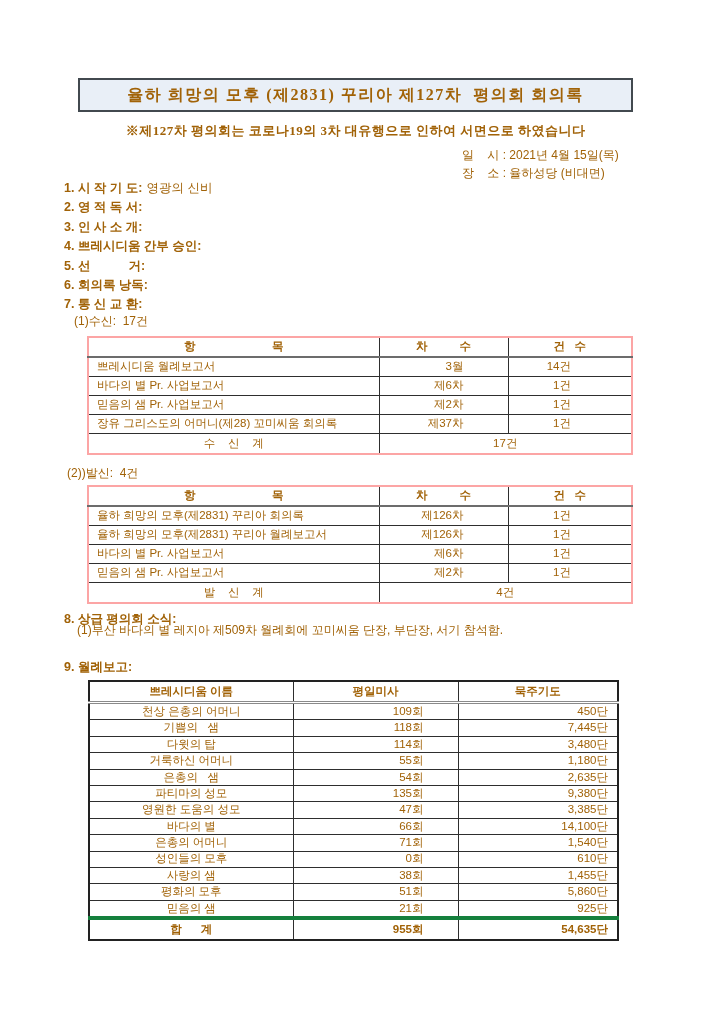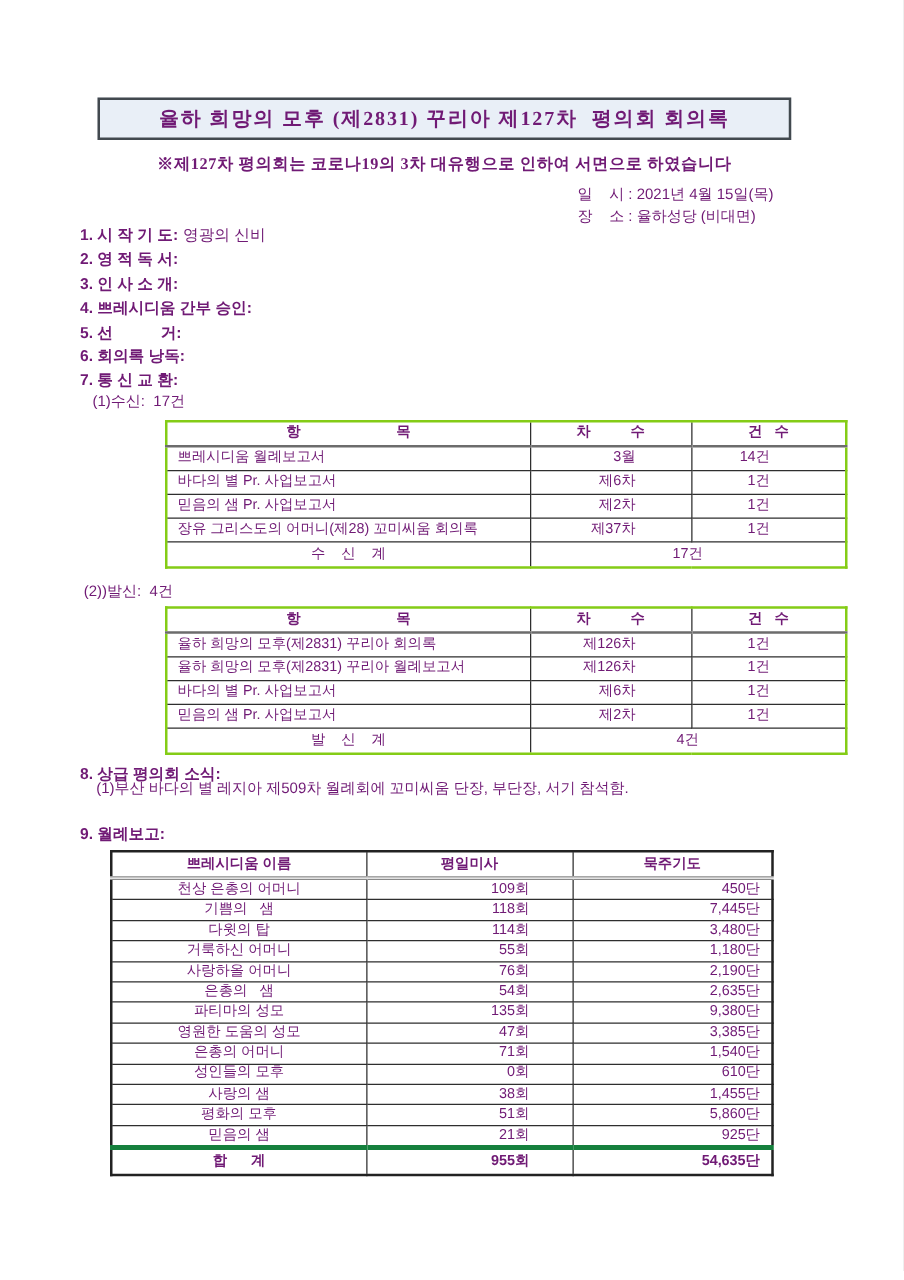--- a/index.html
+++ b/index.html
@@ -1,20 +1,20 @@
 <!DOCTYPE html>
 <html><head>
 <meta charset="utf-8">
 <style>
   html,body{margin:0;padding:0;background:#d9d9d9;}
   .page{
     position:relative;width:723px;height:1024px;margin:0 auto;
     background:#ffffff;overflow:hidden;
     font-family:"Liberation Sans","DejaVu Sans",sans-serif;
-    color:#701a75;
+    color:#a16207;
   }
   .abs{position:absolute;}
 
   
   .title-box{
     left:78px;top:78px;width:551px;height:30px;
     background:#e9eff7;border:2px solid #42494f;
     display:flex;align-items:center;justify-content:center;
   }
   .title-text{
@@ -33,21 +33,21 @@
   .agenda{left:64px;top:179px;font-size:12.5px;line-height:19.4px;}
   .agenda div{white-space:pre;}
   .ag-label{font-weight:bold;}
   .ag-value{font-weight:normal;margin-left:4px;}
 
   .caption{font-size:12px;white-space:pre;}
 
   
   table{border-collapse:collapse;table-layout:fixed;font-size:11.5px;background:#fff;}
   th,td{border:1px solid #2e2e2e;white-space:pre;overflow:hidden;padding:0;line-height:1;}
-  table.comm{border:2px solid #84cc16;margin-left:45px;}
+  table.comm{border:2px solid #fca5a5;}
   table.comm th{height:18px;font-weight:bold;text-align:center;border-bottom:2px solid #6c6c6c;}
   table.comm td{height:18px;}
   table.comm td.c0{text-align:left;padding-left:8px;}
   table.comm td.c1{text-align:right;padding-right:44px;}
   table.comm td.c2{text-align:right;padding-right:60px;}
   table.comm tr.foot td{height:19px;text-align:center;padding:0;}
 
   table.monthly{border:2px solid #222;}
   table.monthly th{height:19px;font-weight:bold;text-align:center;border-bottom:3px double #8a8a8a;}
   table.monthly td{height:15.4px;}
@@ -198,38 +198,38 @@
           <td class="c0">다윗의 탑</td>
           <td class="c1">114회</td>
           <td class="c2">3,480단</td>
         </tr>
     <tr>
           <td class="c0">거룩하신 어머니</td>
           <td class="c1">55회</td>
           <td class="c2">1,180단</td>
         </tr>
     <tr>
-          <td class="c0">사랑하올 어머니</td>
-          <td class="c1">76회</td>
-          <td class="c2">2,190단</td>
-        </tr>
-    <tr>
           <td class="c0">은총의   샘</td>
           <td class="c1">54회</td>
           <td class="c2">2,635단</td>
         </tr>
     <tr>
           <td class="c0">파티마의 성모</td>
           <td class="c1">135회</td>
           <td class="c2">9,380단</td>
         </tr>
     <tr>
           <td class="c0">영원한 도움의 성모</td>
           <td class="c1">47회</td>
           <td class="c2">3,385단</td>
+        </tr>
+    <tr>
+          <td class="c0">바다의 별</td>
+          <td class="c1">66회</td>
+          <td class="c2">14,100단</td>
         </tr>
     <tr>
           <td class="c0">은총의 어머니</td>
           <td class="c1">71회</td>
           <td class="c2">1,540단</td>
         </tr>
     <tr>
           <td class="c0">성인들의 모후</td>
           <td class="c1">0회</td>
           <td class="c2">610단</td>

